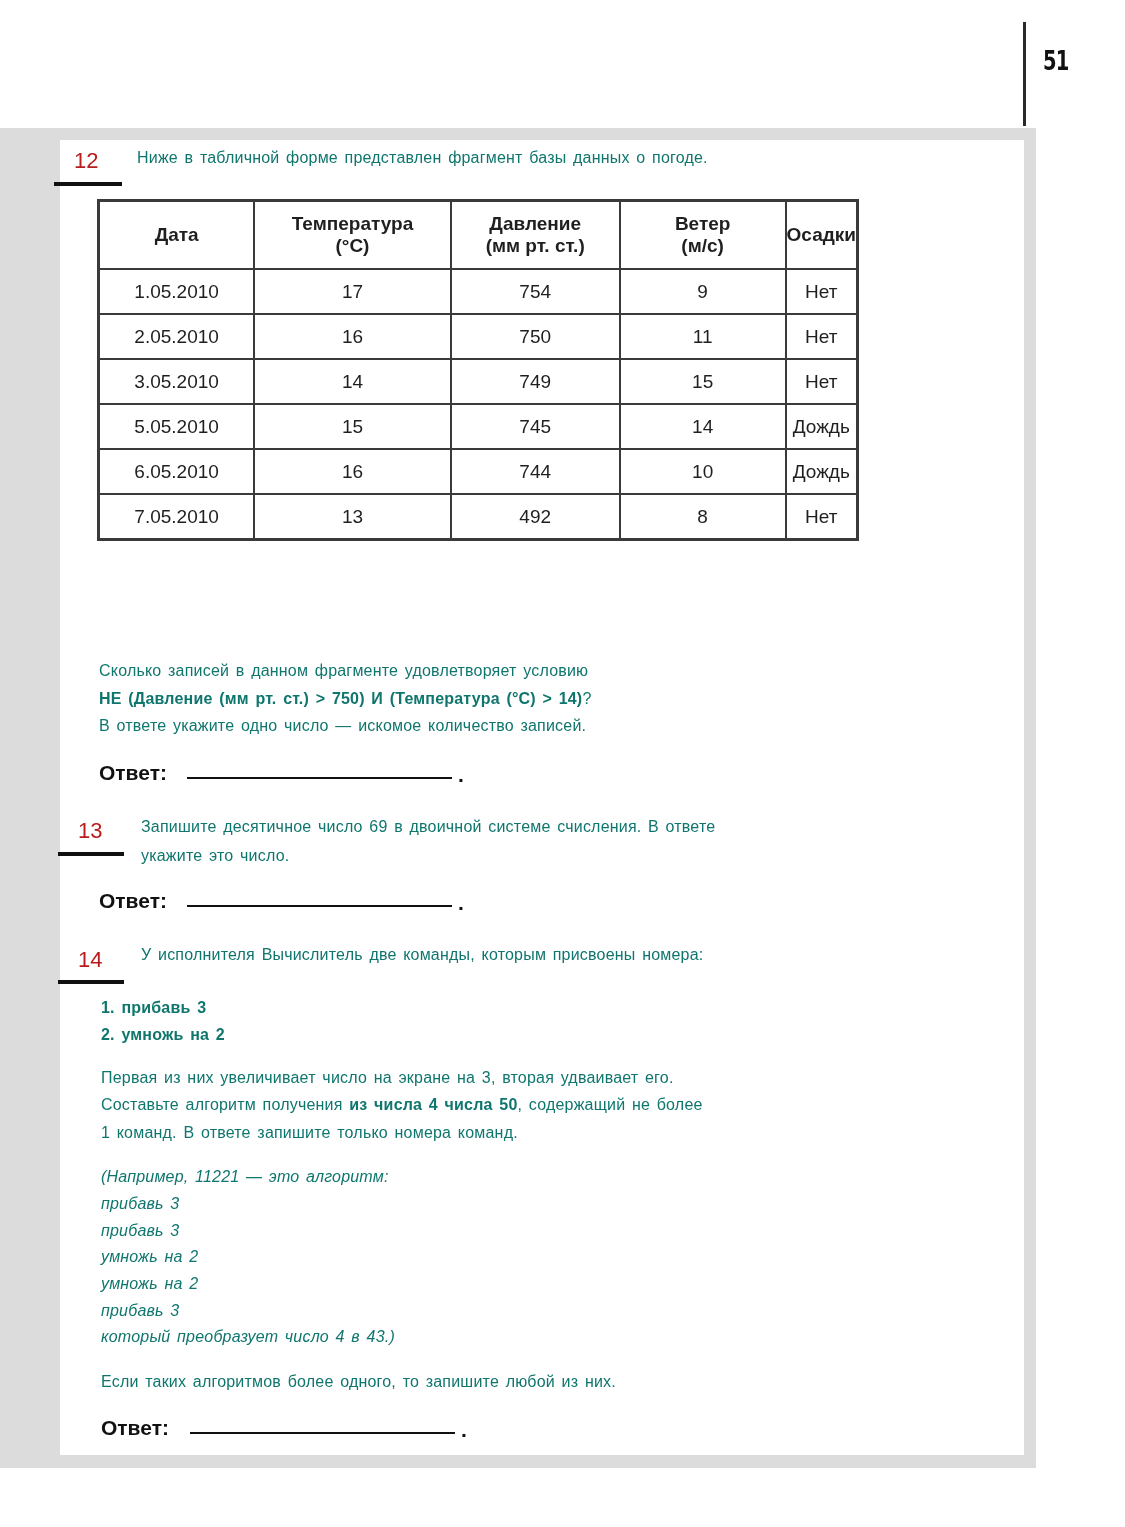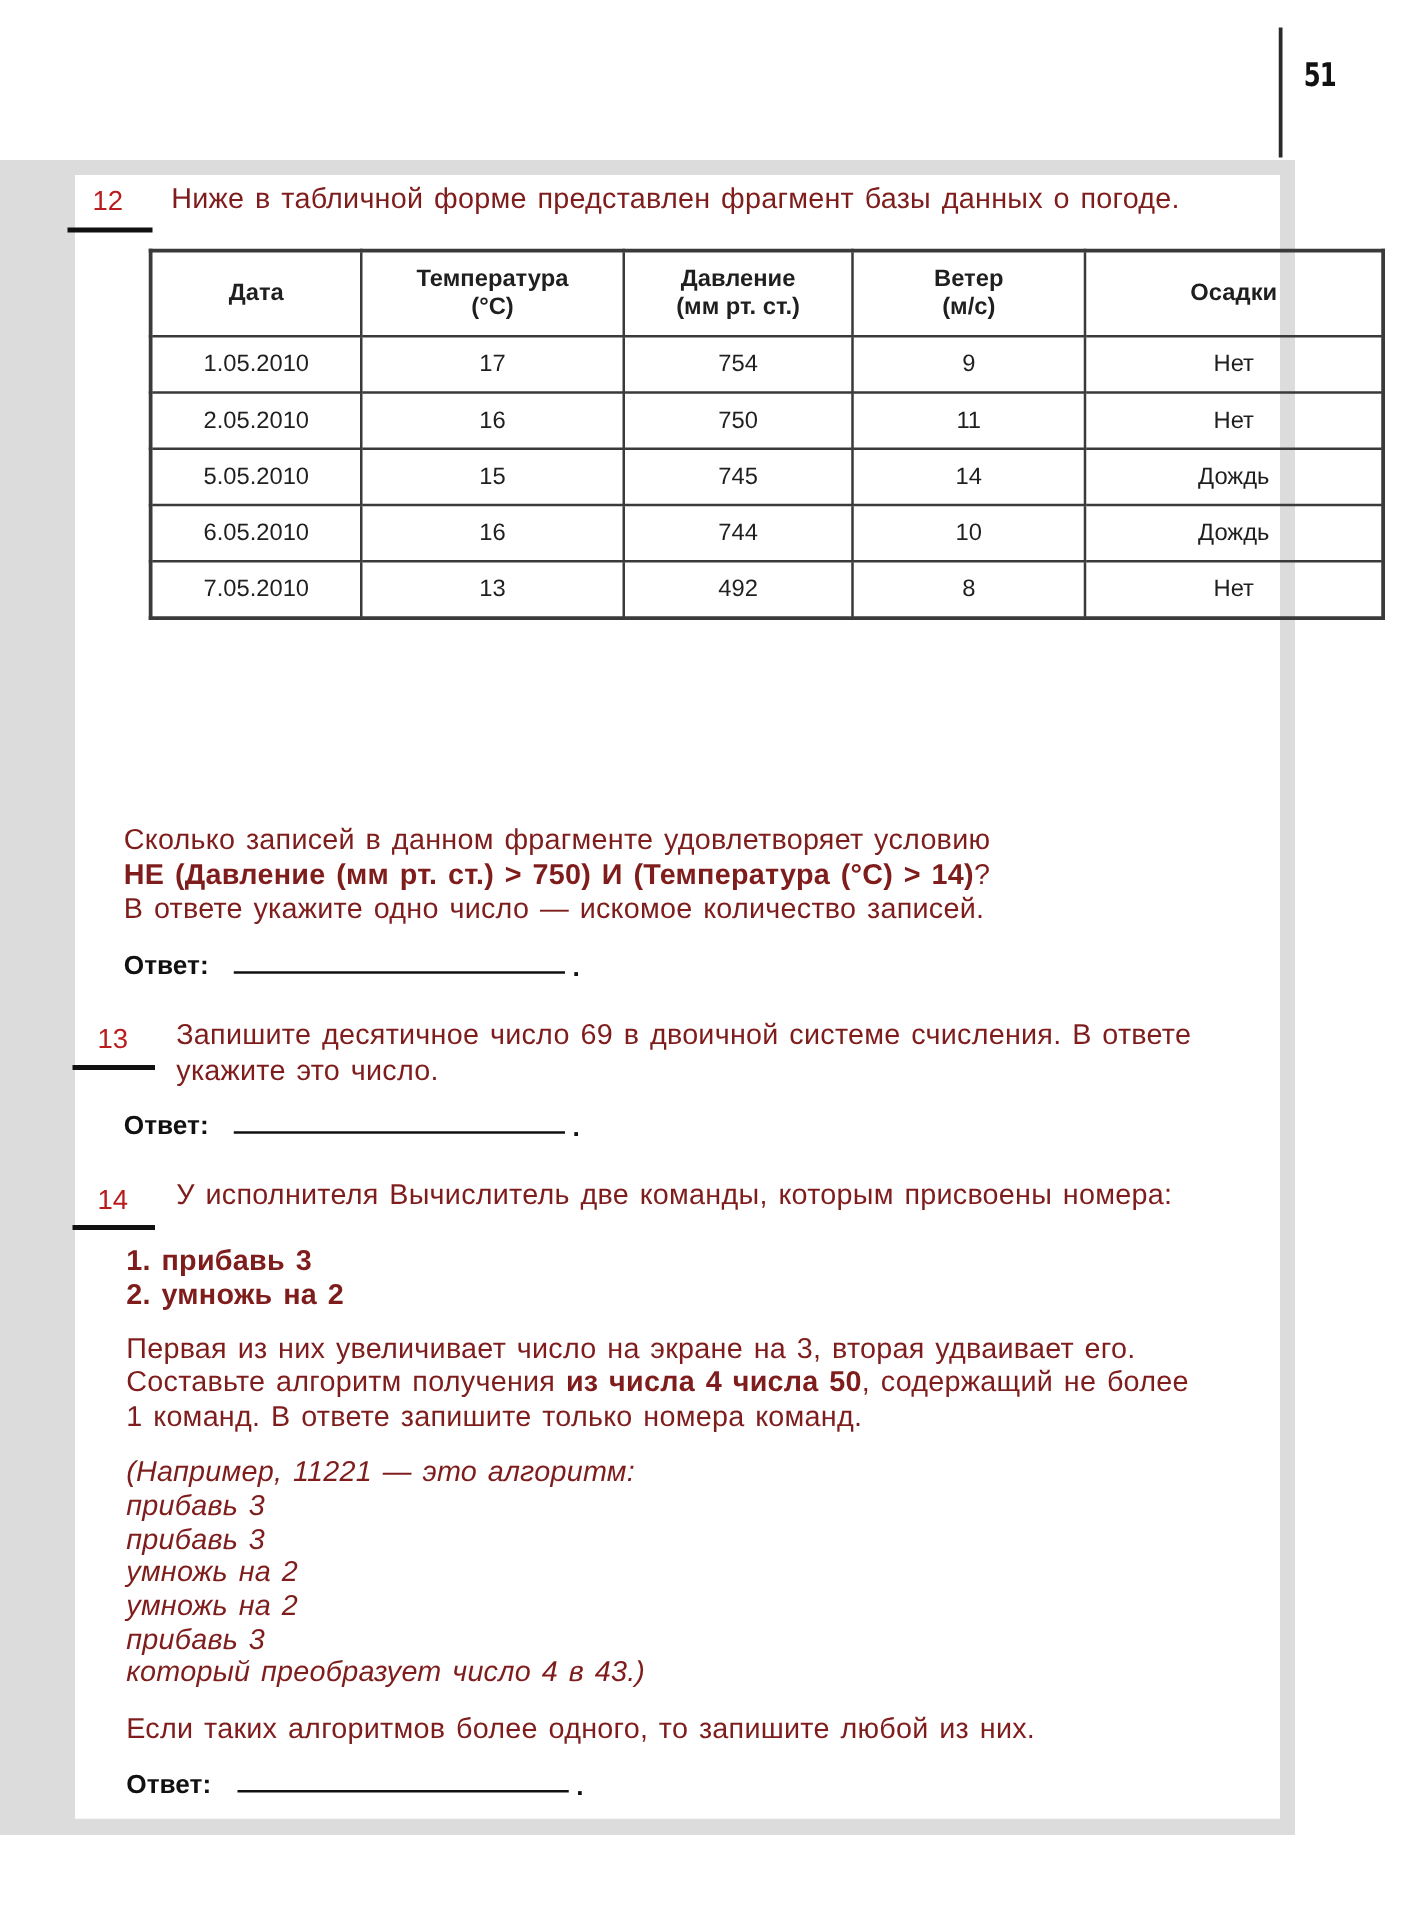--- a/index.html
+++ b/index.html
@@ -56,37 +56,36 @@
       font-size: 22px;
       color: #b91c1c;
     }
     .task-bar {
       position: absolute;
       height: 4px;
       background: #111;
     }
     .text {
       position: absolute;
-      font-size: 23px;
+      font-size: 16px;
       line-height: 28px;
-      color: #7f1d1d;
+      color: #0f766e;
       letter-spacing: 0.2px;
       word-spacing: 2px;
     }
     .bold { font-weight: bold; }
     .italic { font-style: italic; }
     table.weather {
       position: absolute;
       left: 97px;
       top: 199px;
-      width: 989px;
+      width: 762px;
       border-collapse: collapse;
       border: 3px solid #3a3a3a;
       font-size: 19px;
-      margin-left: 22px;
     }
     table.weather th, table.weather td {
       border: 2px solid #3a3a3a;
       text-align: center;
       vertical-align: middle;
       padding: 0;
       color: #1f1f1f;
     }
     table.weather th {
       height: 66px;
@@ -157,20 +156,27 @@
       <td>17</td>
       <td>754</td>
       <td>9</td>
       <td>Нет</td>
     </tr>
     <tr>
       <td>2.05.2010</td>
       <td>16</td>
       <td>750</td>
       <td>11</td>
+      <td>Нет</td>
+    </tr>
+    <tr>
+      <td>3.05.2010</td>
+      <td>14</td>
+      <td>749</td>
+      <td>15</td>
       <td>Нет</td>
     </tr>
     <tr>
       <td>5.05.2010</td>
       <td>15</td>
       <td>745</td>
       <td>14</td>
       <td>Дождь</td>
     </tr>
     <tr>

